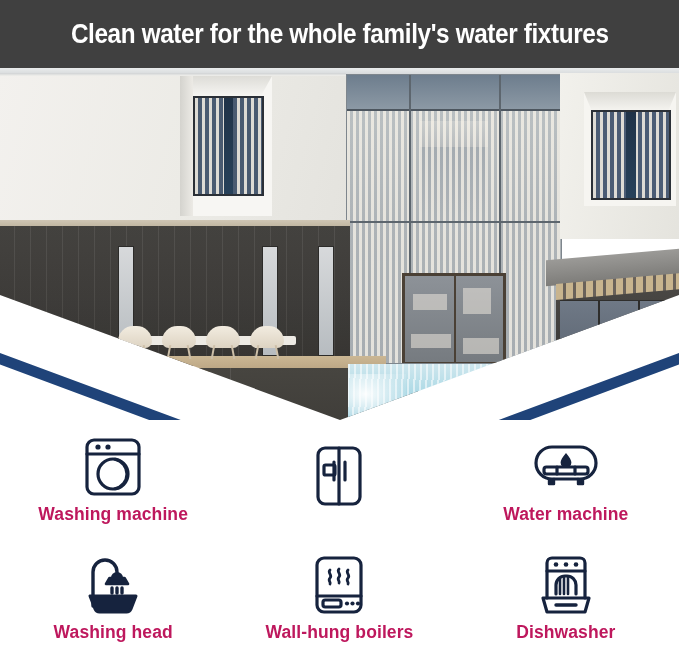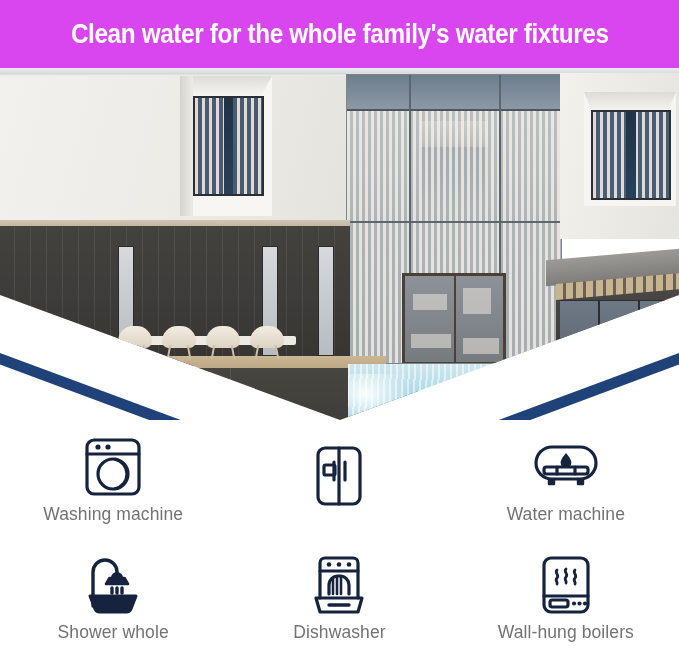--- a/index.html
+++ b/index.html
@@ -19,21 +19,21 @@
     background: #ffffff;
     overflow: hidden;
   }
 
   
   .banner {
     position: absolute;
     left: 0; top: 0;
     width: 679px;
     height: 68px;
-    background: #d946ef;
+    background: #404040;
     display: flex;
     align-items: center;
     justify-content: center;
   }
   .banner-title {
     color: #ffffff;
     font-family: "Liberation Sans Narrow", "Liberation Sans", "DejaVu Sans", sans-serif;
     font-size: 27px;
     font-weight: bold;
     letter-spacing: -0.4px;
@@ -306,22 +306,22 @@
   }
   .cell .ico {
     height: 64px;
     display:flex;
     align-items:center;
     justify-content:center;
     margin-bottom: 6px;
   }
   .cell .cap {
     font-size: 17.5px;
-    font-weight: 400;
-    color:#737373;
+    font-weight: 700;
+    color:#be185d;
     letter-spacing: 0.1px;
     text-align:right;
     line-height:1.1;
     white-space: nowrap;
   }
   .ico svg { display:block; }
 </style>
 </head>
 <body>
 
@@ -472,21 +472,38 @@
         <svg width="64" height="62" viewBox="0 0 64 62" fill="none" stroke="#16233e" stroke-width="3.4" stroke-linecap="round" stroke-linejoin="round">
           <path d="M12 52 V18 A12 12 0 0 1 36 18 V22"></path>
           <path d="M25 30 h22 l-3.5 -6 h-15 z" fill="#16233e" stroke="#16233e" stroke-width="2.6"></path>
           <path d="M31 24 a5 5 0 0 1 10 0" fill="#16233e" stroke="#16233e" stroke-width="2.2"></path>
           <line x1="31" y1="34" x2="31" y2="39"></line>
           <line x1="36" y1="34" x2="36" y2="39"></line>
           <line x1="41" y1="34" x2="41" y2="39"></line>
           <path d="M9 42 H55 L50 55 a5 5 0 0 1 -4.5 3 H18.5 A5 5 0 0 1 14 55 Z" fill="#16233e" stroke="#16233e" stroke-width="3"></path>
         </svg>
       </div>
-      <div class="cap">Shower whole</div>
+      <div class="cap">Washing head</div>
+    </div>
+
+    <div class="cell">
+      <div class="ico">
+        <svg width="64" height="62" viewBox="0 0 64 62" fill="none" stroke="#16233e" stroke-width="3.2" stroke-linecap="round" stroke-linejoin="round">
+          <rect x="10" y="4" width="44" height="54" rx="7"></rect>
+          <line x1="10" y1="42" x2="54" y2="42"></line>
+          <path d="M23 16 c-3 3 3 5 0 8 c-2.6 2.6 1.4 4.4 0 6" stroke-width="2.8"></path>
+          <path d="M32 15 c-3 3 3 5 0 8 c-2.6 2.6 1.4 4.4 0 6" stroke-width="2.8"></path>
+          <path d="M41 16 c-3 3 3 5 0 8 c-2.6 2.6 1.4 4.4 0 6" stroke-width="2.8"></path>
+          <rect x="16" y="46" width="18" height="7" rx="2.2"></rect>
+          <circle cx="40" cy="49.5" r="2.1" fill="#16233e" stroke="none"></circle>
+          <circle cx="45.5" cy="49.5" r="2.1" fill="#16233e" stroke="none"></circle>
+          <circle cx="51" cy="49.5" r="2.1" fill="#16233e" stroke="none"></circle>
+        </svg>
+      </div>
+      <div class="cap">Wall-hung boilers</div>
     </div>
 
     <div class="cell">
       <div class="ico">
         <svg width="68" height="62" viewBox="0 0 68 62" fill="none" stroke="#16233e" stroke-width="3.2" stroke-linecap="round" stroke-linejoin="round">
           <path d="M15 44 V9 a5 5 0 0 1 5 -5 h28 a5 5 0 0 1 5 5 v35"></path>
           <line x1="15" y1="17" x2="53" y2="17"></line>
           <circle cx="24" cy="10.5" r="2.3" fill="#16233e" stroke="none"></circle>
           <circle cx="34" cy="10.5" r="2.3" fill="#16233e" stroke="none"></circle>
           <circle cx="44" cy="10.5" r="2.3" fill="#16233e" stroke="none"></circle>
@@ -494,31 +511,14 @@
           <line x1="28" y1="24" x2="28" y2="40" stroke-width="2.6"></line>
           <line x1="32" y1="23" x2="32" y2="40" stroke-width="2.6"></line>
           <line x1="36" y1="23" x2="36" y2="40" stroke-width="2.6"></line>
           <path d="M11 44 H57 L53 58 H15 Z"></path>
           <line x1="24" y1="51" x2="44" y2="51" stroke-width="3.4"></line>
         </svg>
       </div>
       <div class="cap">Dishwasher</div>
     </div>
 
-    <div class="cell">
-      <div class="ico">
-        <svg width="64" height="62" viewBox="0 0 64 62" fill="none" stroke="#16233e" stroke-width="3.2" stroke-linecap="round" stroke-linejoin="round">
-          <rect x="10" y="4" width="44" height="54" rx="7"></rect>
-          <line x1="10" y1="42" x2="54" y2="42"></line>
-          <path d="M23 16 c-3 3 3 5 0 8 c-2.6 2.6 1.4 4.4 0 6" stroke-width="2.8"></path>
-          <path d="M32 15 c-3 3 3 5 0 8 c-2.6 2.6 1.4 4.4 0 6" stroke-width="2.8"></path>
-          <path d="M41 16 c-3 3 3 5 0 8 c-2.6 2.6 1.4 4.4 0 6" stroke-width="2.8"></path>
-          <rect x="16" y="46" width="18" height="7" rx="2.2"></rect>
-          <circle cx="40" cy="49.5" r="2.1" fill="#16233e" stroke="none"></circle>
-          <circle cx="45.5" cy="49.5" r="2.1" fill="#16233e" stroke="none"></circle>
-          <circle cx="51" cy="49.5" r="2.1" fill="#16233e" stroke="none"></circle>
-        </svg>
-      </div>
-      <div class="cap">Wall-hung boilers</div>
-    </div>
-
   </div>
 </div>
 
 </body></html>

